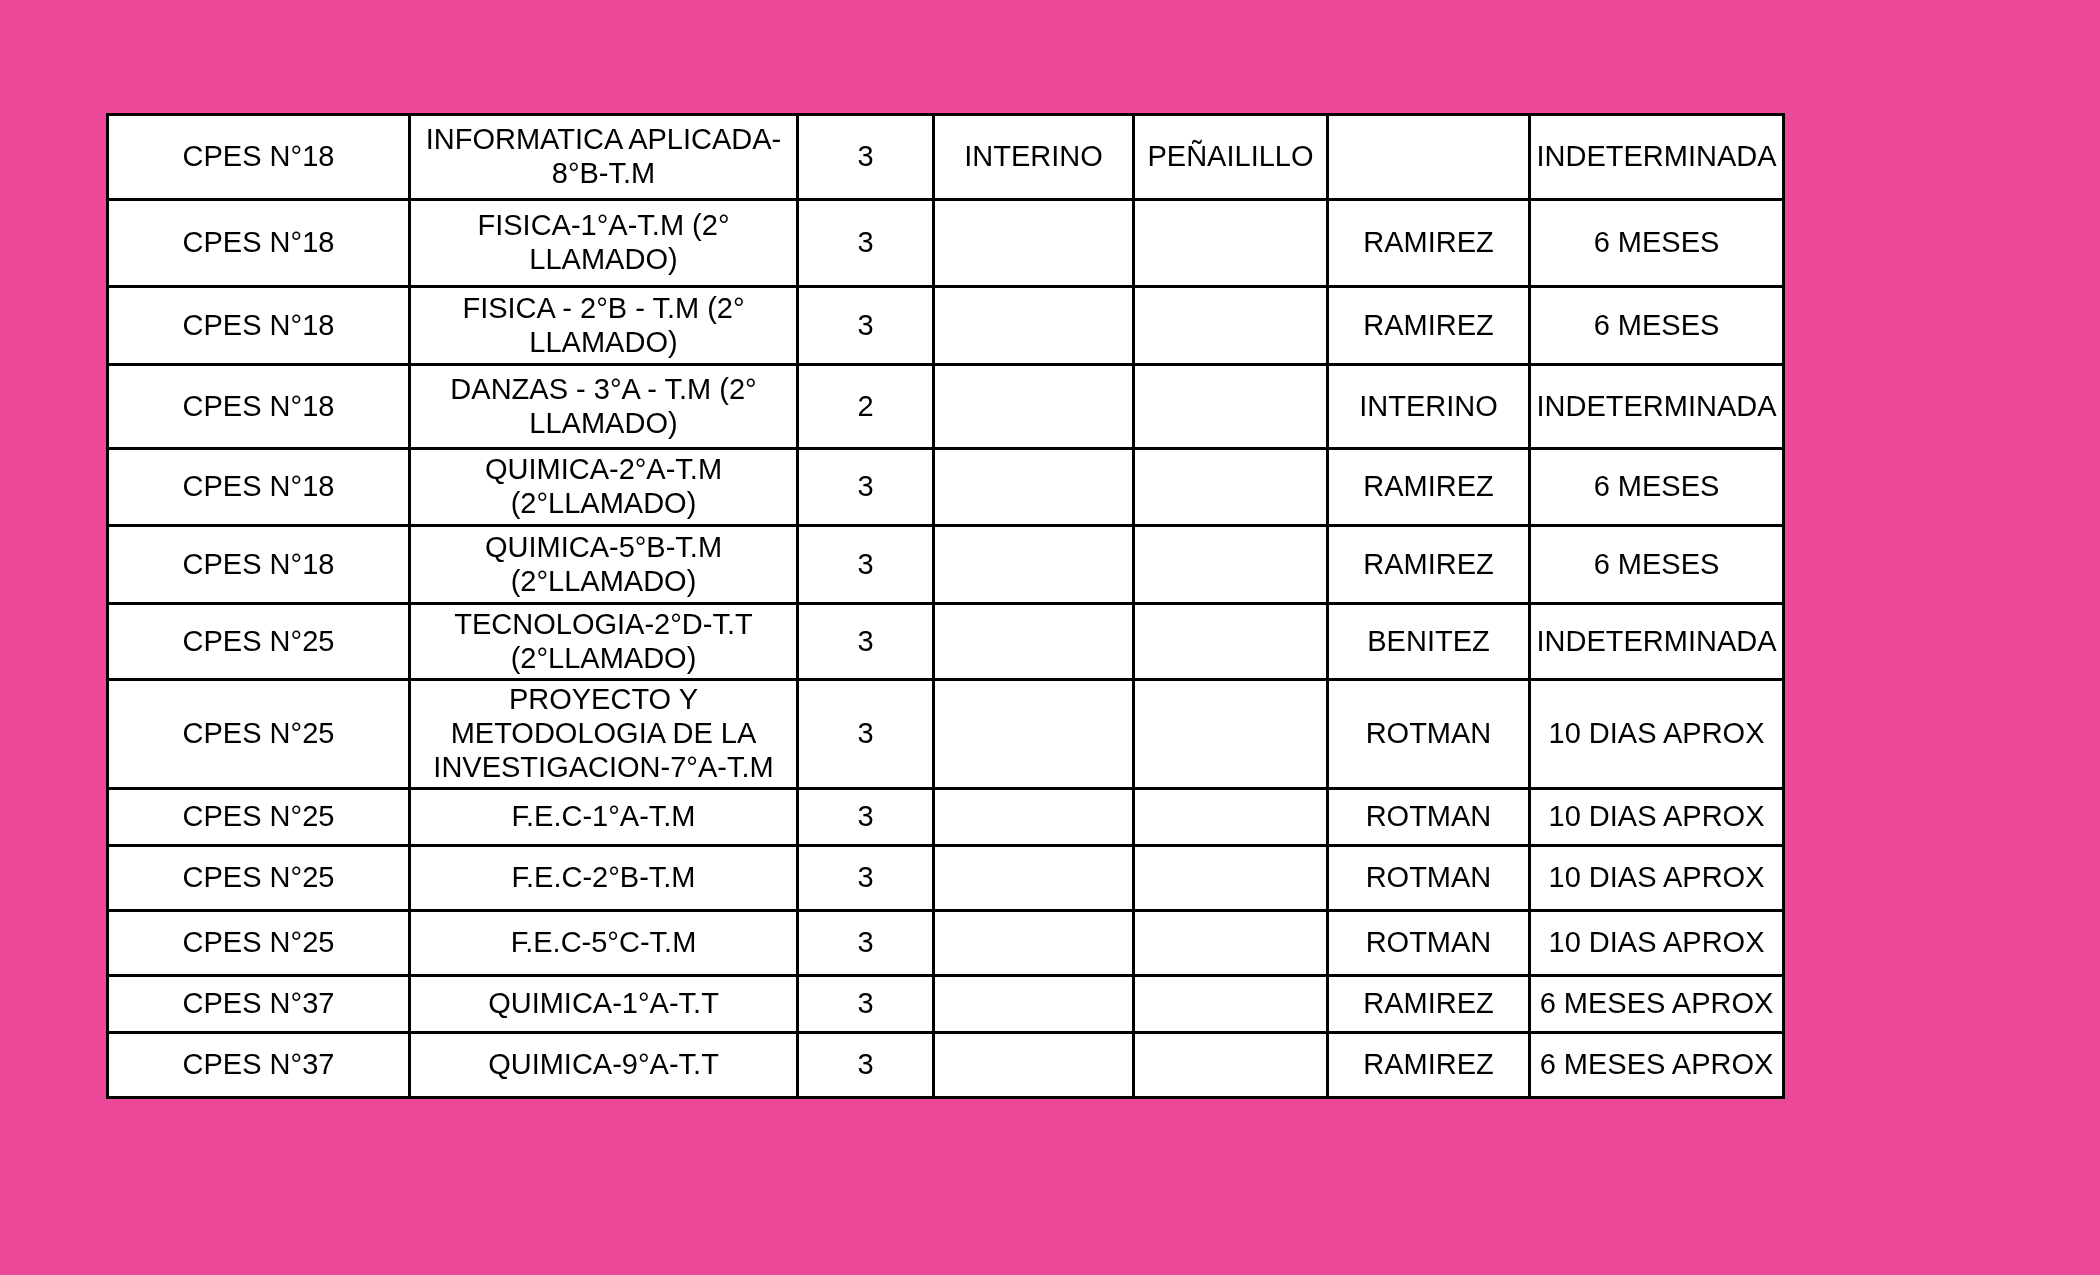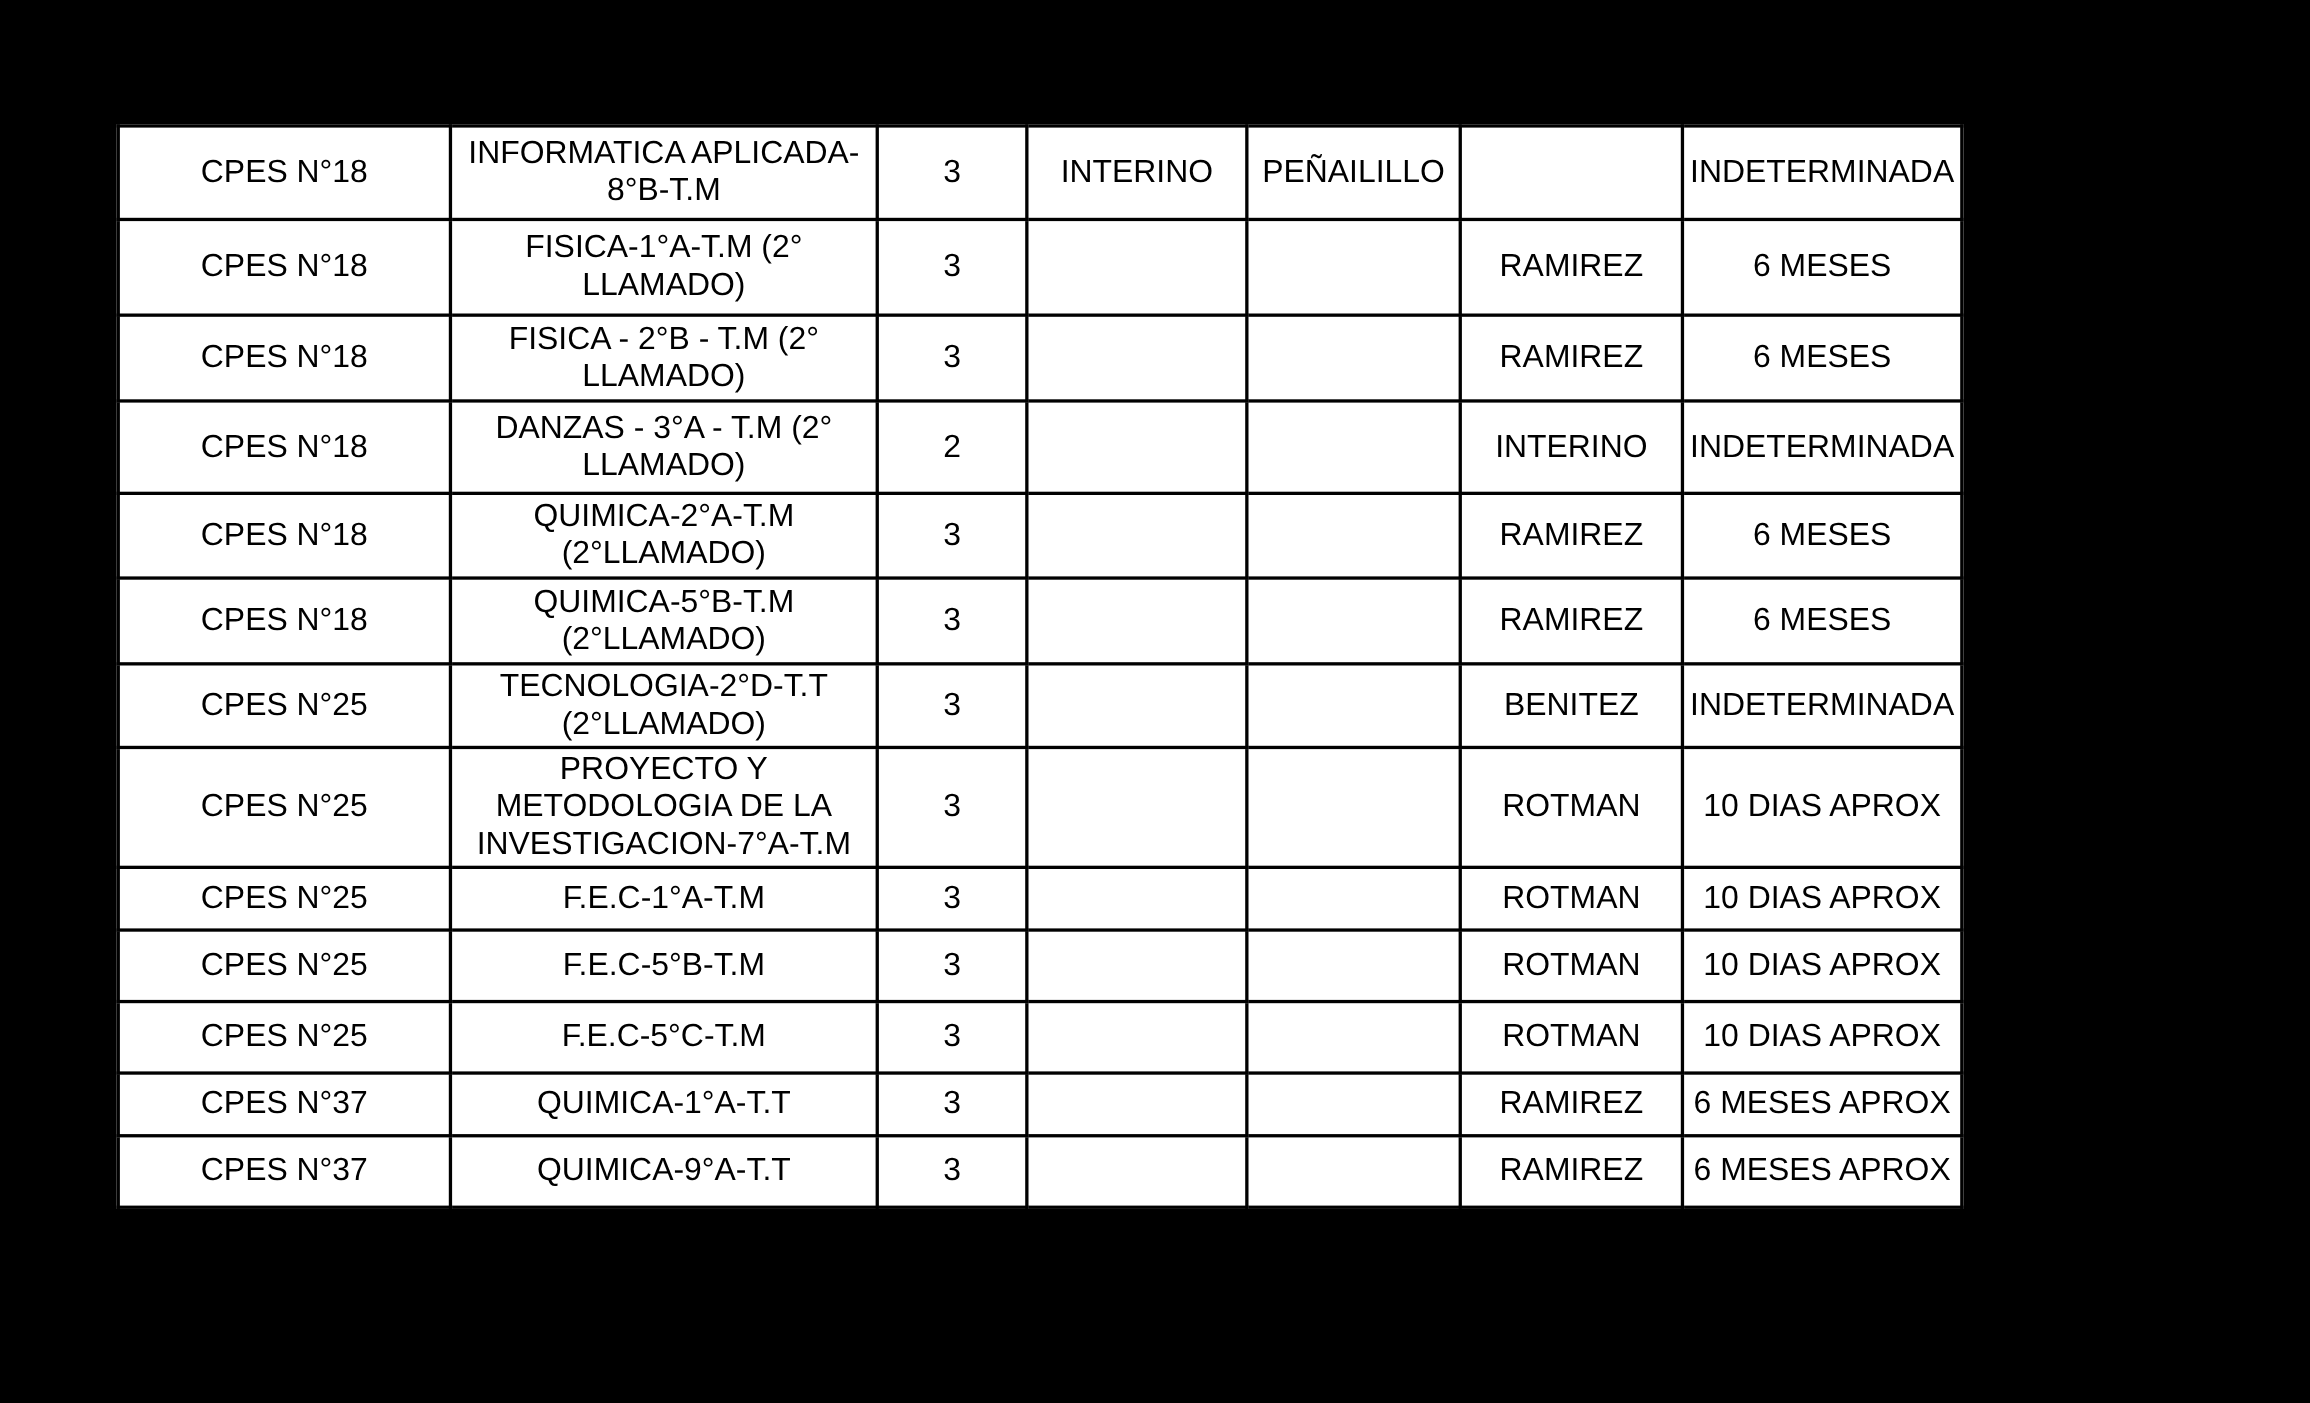--- a/index.html
+++ b/index.html
@@ -11,21 +11,21 @@
     width: 2100px;
     height: 1275px;
     position: relative;
     overflow: hidden;
     font-family: "Liberation Sans", sans-serif;
     color: #000000;
   }
   .canvas {
     position: absolute;
     inset: 0;
-    background: #000000;
+    background: #ec4899;
   }
   table.assignments {
     position: absolute;
     left: 106px;
     top: 113px;
     border-collapse: collapse;
     table-layout: fixed;
     background: #ffffff;
   }
   table.assignments td {
@@ -143,21 +143,21 @@
           <td>CPES N°25</td>
           <td class="course-cell">F.E.C-1°A-T.M</td>
           <td>3</td>
           <td></td>
           <td></td>
           <td>ROTMAN</td>
           <td>10 DIAS APROX</td>
         </tr>
         <tr style="height: 65px;">
           <td>CPES N°25</td>
-          <td class="course-cell">F.E.C-5°B-T.M</td>
+          <td class="course-cell">F.E.C-2°B-T.M</td>
           <td>3</td>
           <td></td>
           <td></td>
           <td>ROTMAN</td>
           <td>10 DIAS APROX</td>
         </tr>
         <tr style="height: 65px;">
           <td>CPES N°25</td>
           <td class="course-cell">F.E.C-5°C-T.M</td>
           <td>3</td>

